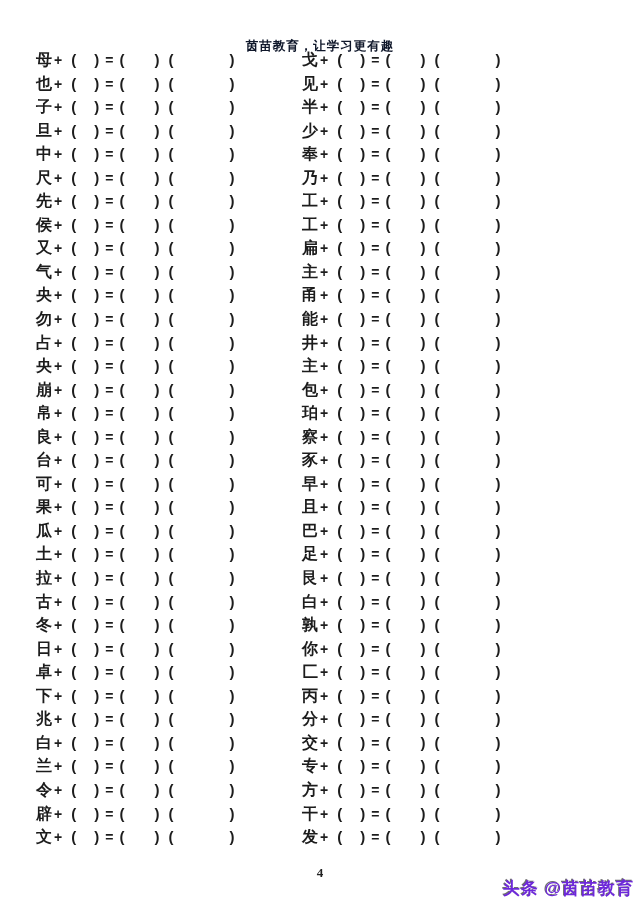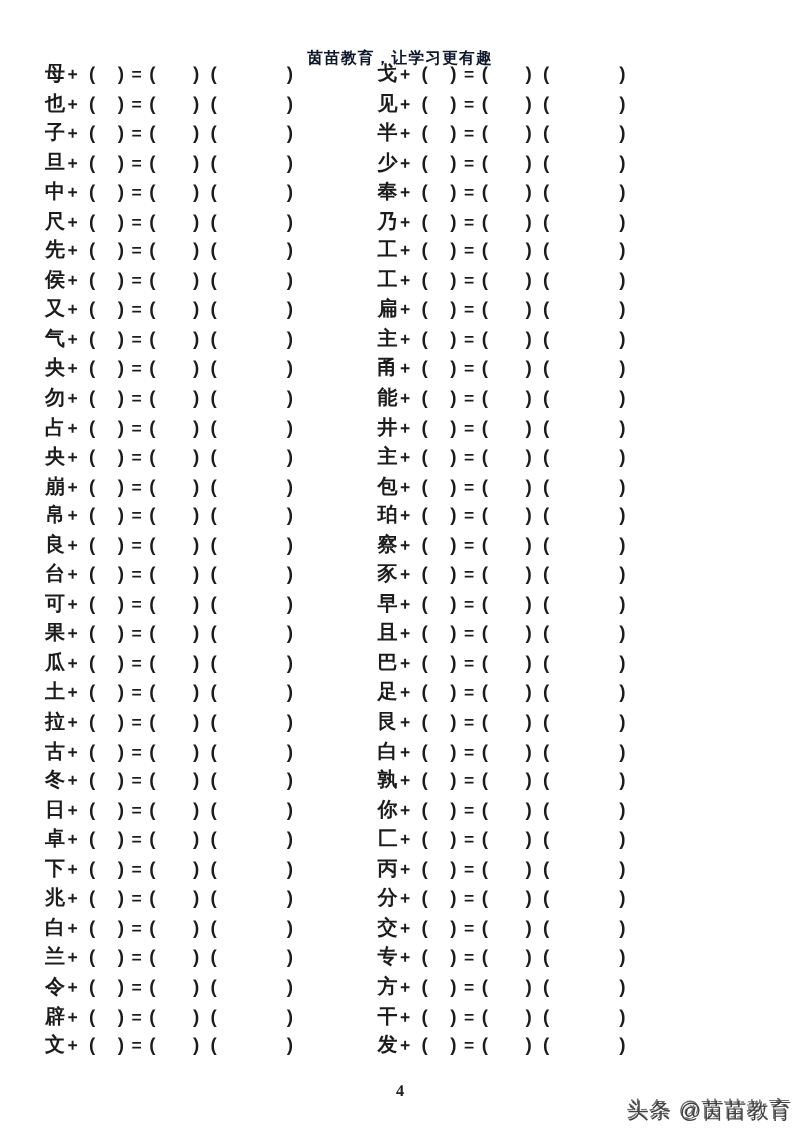--- a/index.html
+++ b/index.html
@@ -64,23 +64,23 @@
     font-family: "Liberation Serif", "DejaVu Serif", serif;
     font-size: 13px;
     font-weight: bold;
     color: #222222;
   }
   .watermark {
     position: absolute;
     right: 6px;
     bottom: 5px;
     font-size: 17px;
-    font-weight: normal;
+    font-weight: bold;
     font-family: "Liberation Sans", "DejaVu Sans", sans-serif;
-    color: #404040;
+    color: #6d28d9;
     text-shadow: 1px 1px 0 #ffffff, -1px -1px 0 #6f6f6f;
     letter-spacing: 1px;
   }
 </style>
 </head>
 <body>
 
 <div class="page">
   <div class="header-title">茵苗教育，让学习更有趣</div>
 

